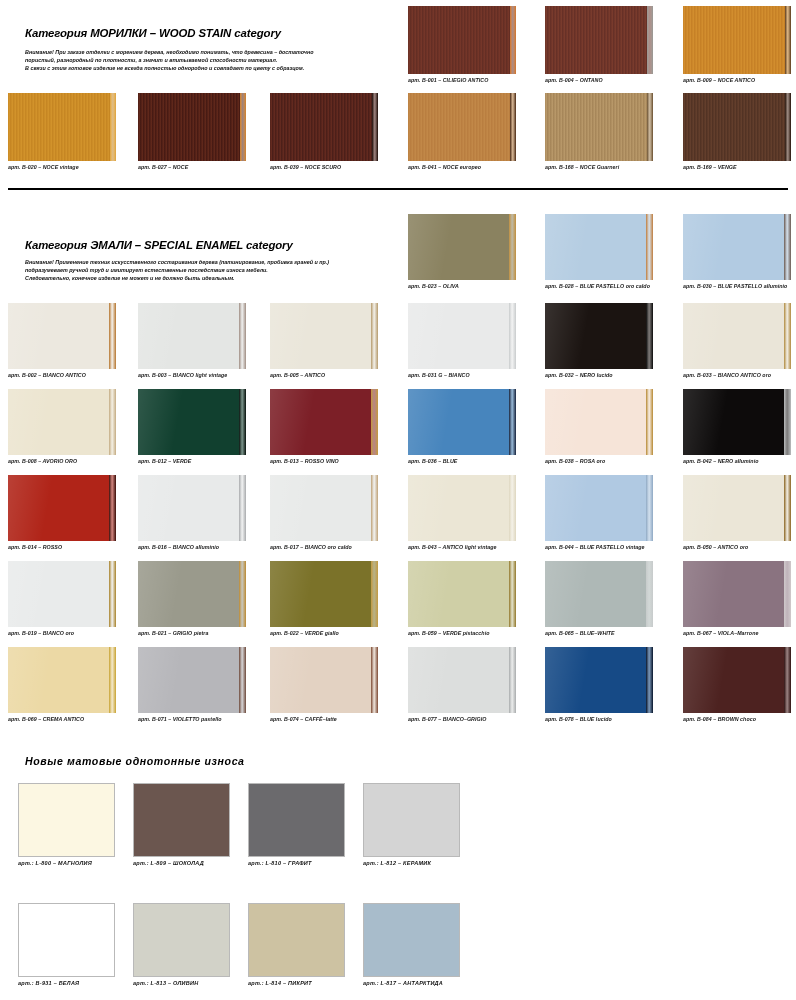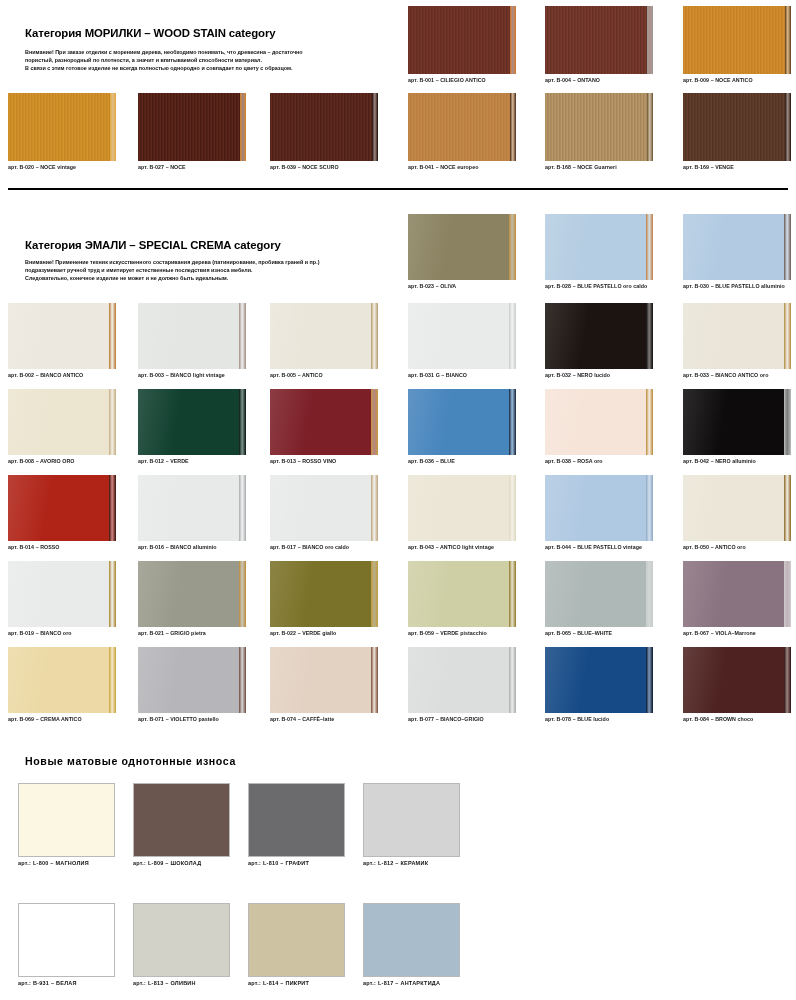--- a/index.html
+++ b/index.html
@@ -5,21 +5,21 @@
 <style>
   html,body{margin:0;padding:0;}
   body{
     width:796px; height:1000px;
     background:#ffffff;
     font-family:"Liberation Sans", sans-serif;
     color:#000;
     overflow:hidden;
     position:relative;
   }
-  .page{position:relative;width:796px;height:792px;}
+  .page{position:relative;width:796px;height:792px;font-style:italic;}
 
   
   .sw-cell{position:absolute;}
   .sw-chip{
     position:relative;
     width:100%;
     box-sizing:border-box;
     overflow:hidden;
   }
   .sw-chip .face{position:absolute;left:0;top:0;bottom:0;right:0;}
@@ -150,21 +150,21 @@
             <div class="edge" style="width: 6px; background: linear-gradient(90deg, rgb(36, 18, 9) 0%, rgba(255, 255, 255, 0.45) 45%, rgb(36, 18, 9) 100%);"></div>
           </div>
           <div class="sw-label">арт. B-169 – VENGE</div>
         </div>
       </div>
   </div>
 
   <div class="rule" style="left:8px;top:188px;width:780px;"></div>
 
   <div>
-    <div class="cat-title" style="position:absolute;left:25px;top:239px;">Категория ЭМАЛИ – SPECIAL CREMA category</div>
+    <div class="cat-title" style="position:absolute;left:25px;top:239px;">Категория ЭМАЛИ – SPECIAL ENAMEL category</div>
 
     <div style="position:absolute;left:25px;top:258px;width:385px;">
       <div class="cat-note">
         <b>Внимание!</b><span> Применение техник искусственного состаривания дерева (патинирование, пробивка граней и пр.)</span>
       </div>
       <div class="cat-note">подразумевает ручной труд и имитирует естественные последствия износа мебели.</div>
       <div class="cat-note">Следовательно, конечное изделие не может и не должно быть идеальным.</div>
     </div>
 
     <div id="enamel-grid">

